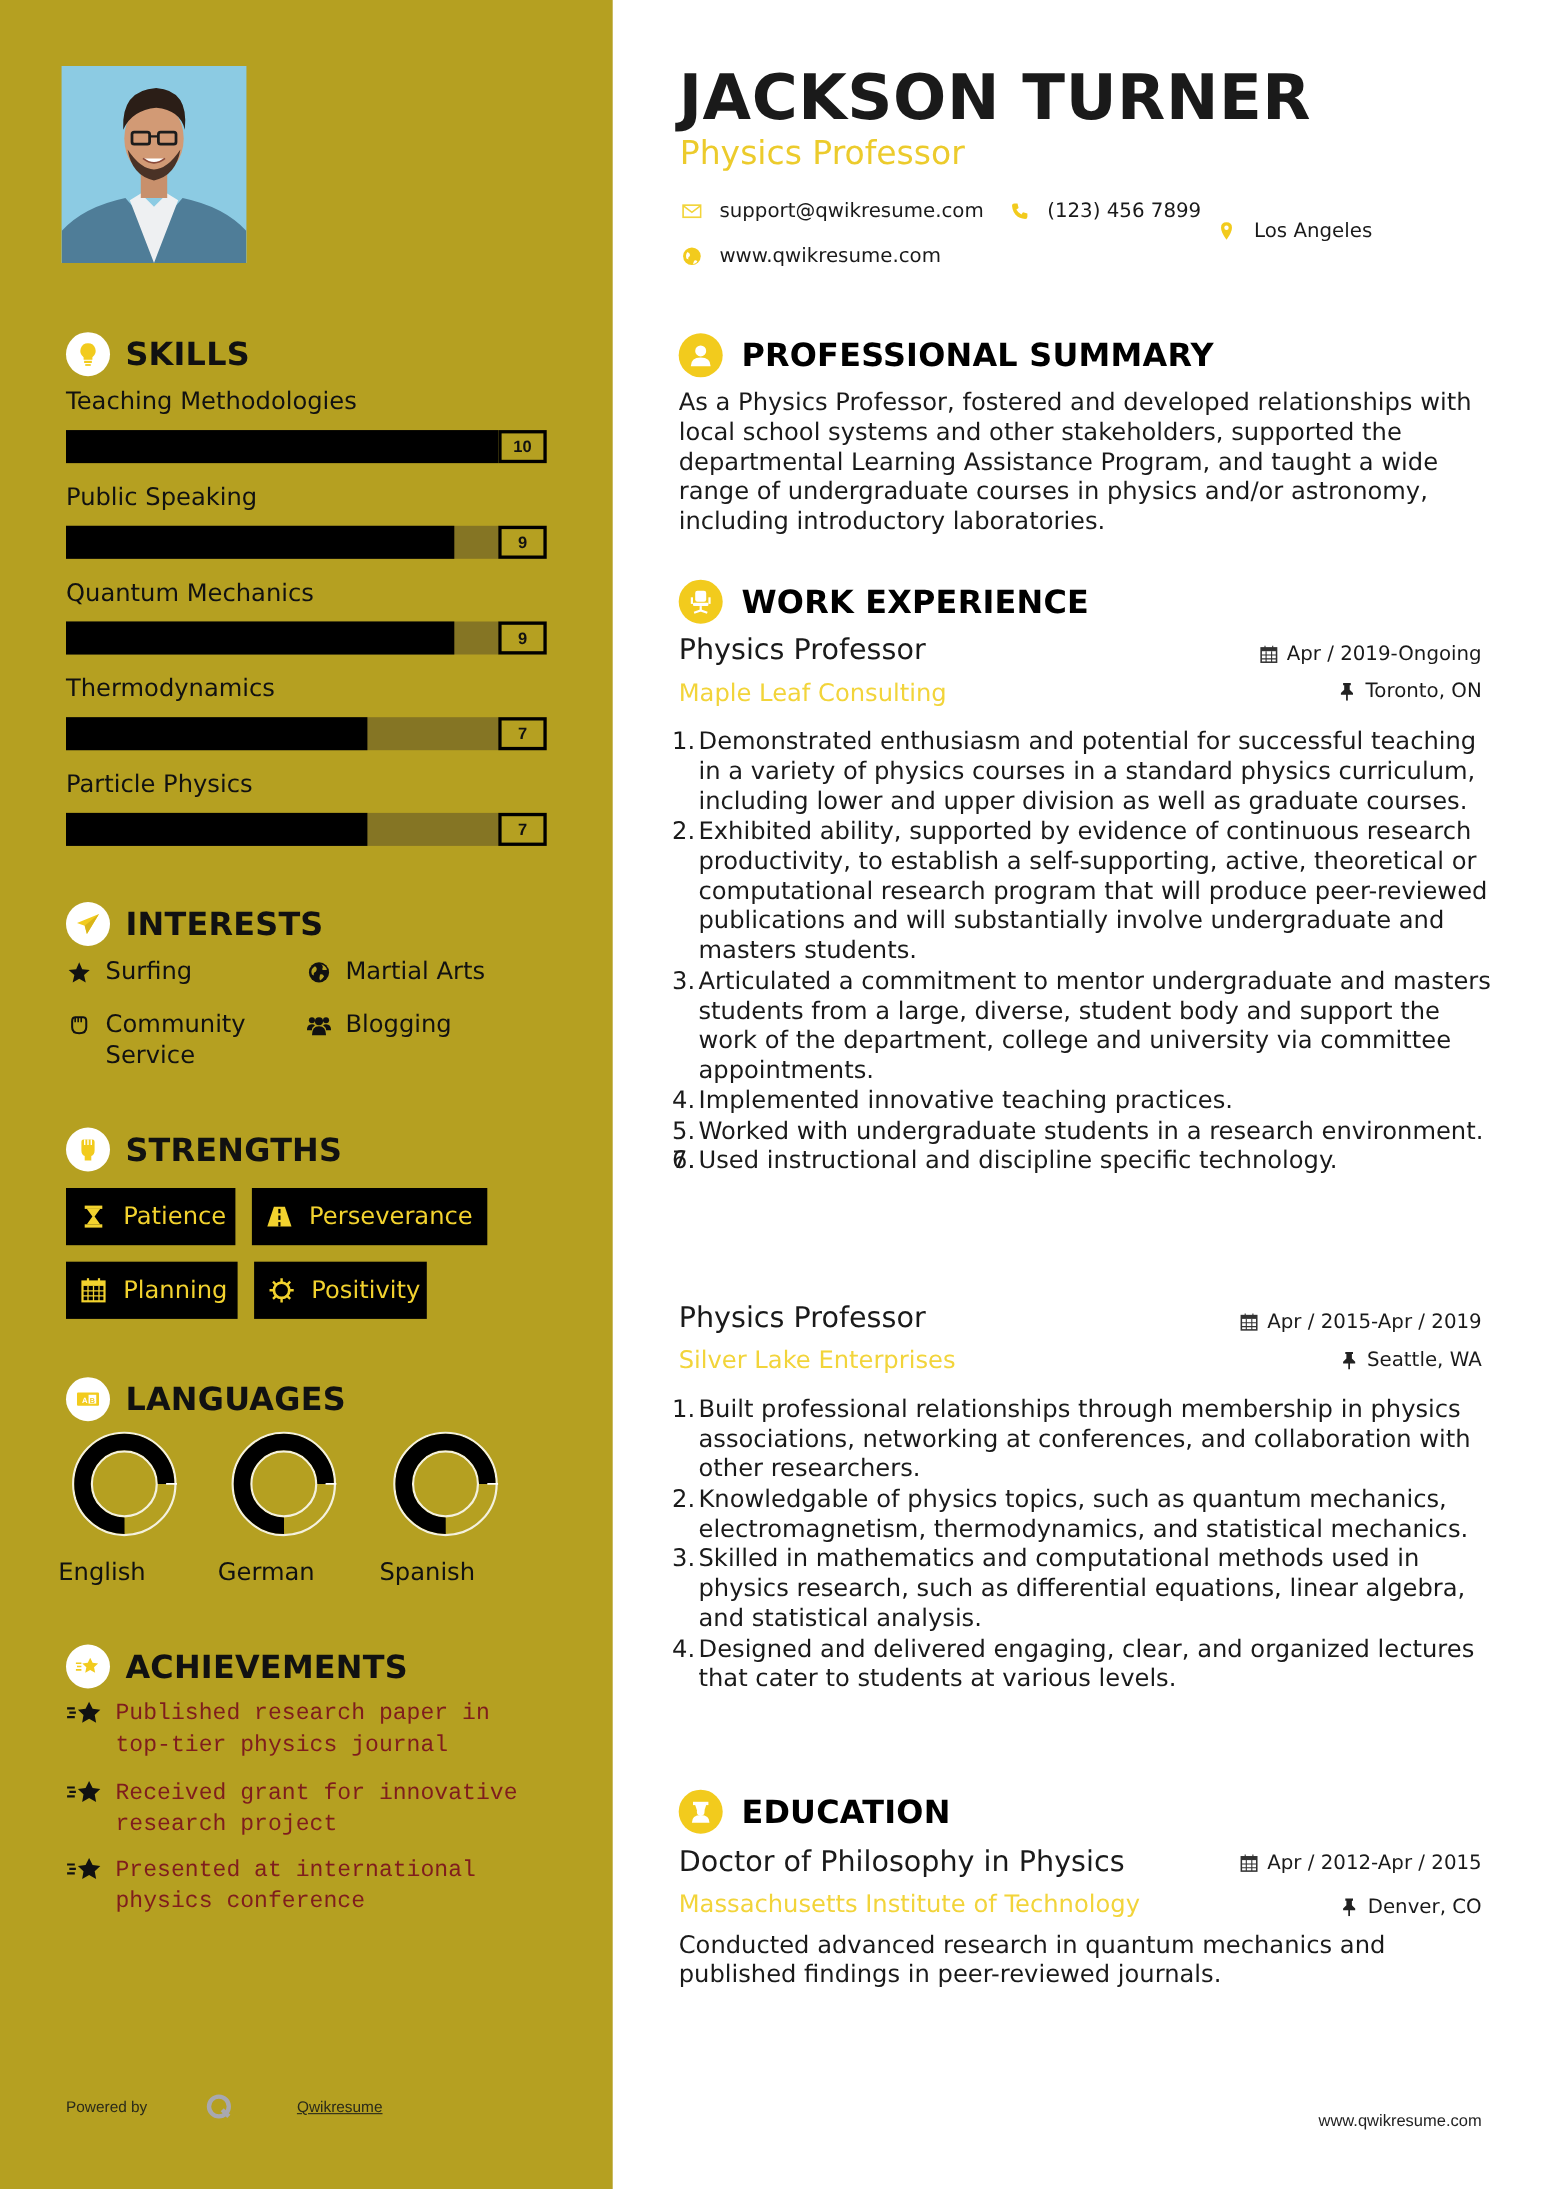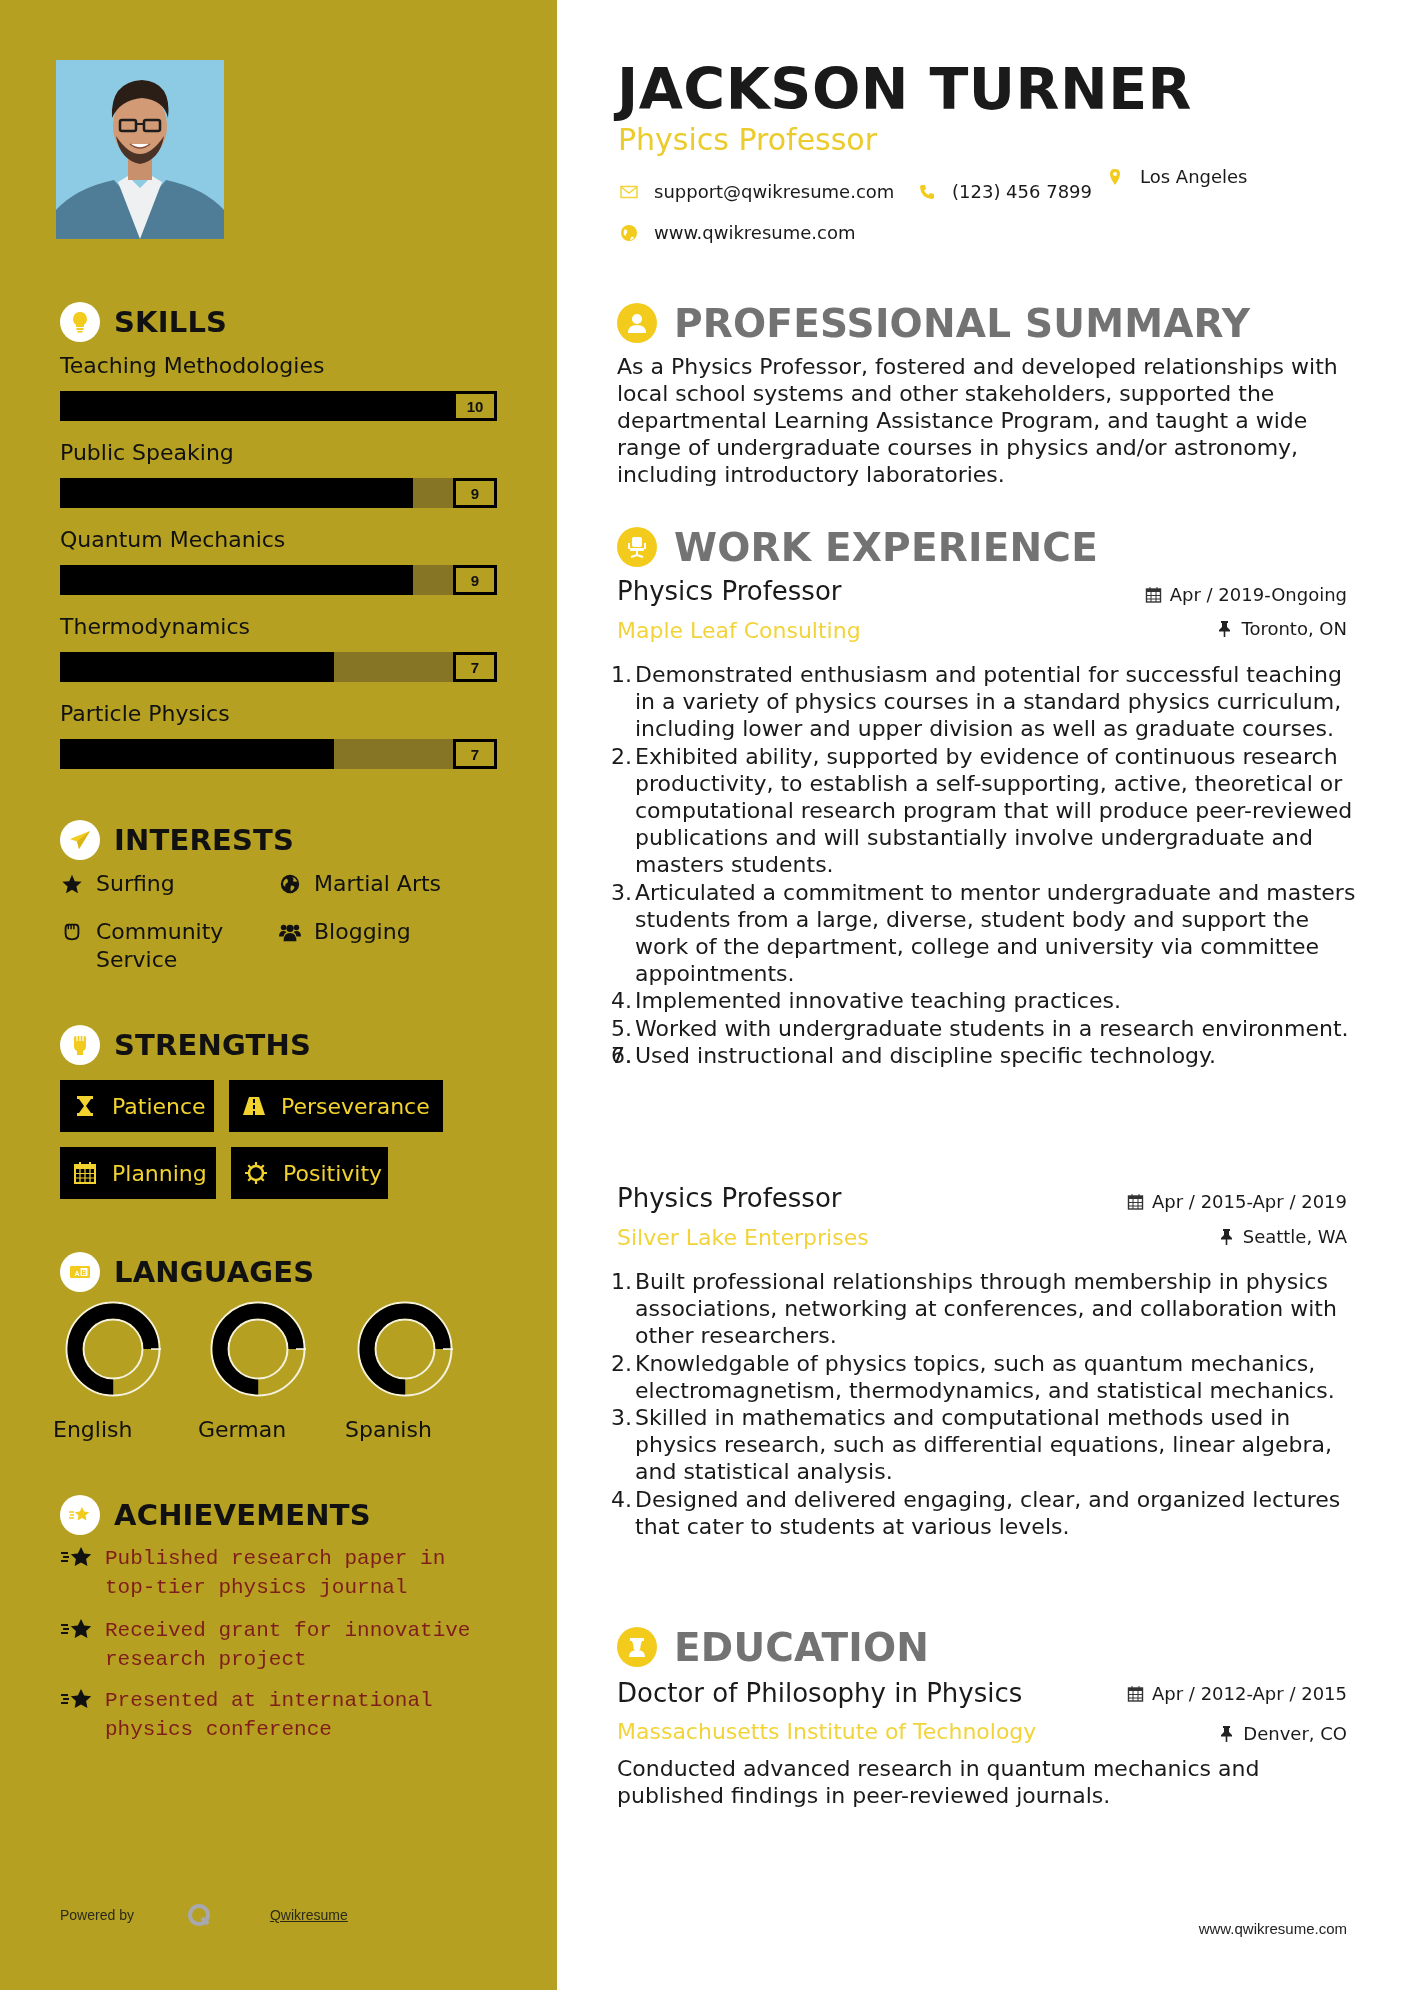--- a/index.html
+++ b/index.html
@@ -44,21 +44,21 @@
   
   .name { position: absolute; left: 617px; top: 56px; font-family: "DejaVu Sans", sans-serif; font-weight: bold; font-size: 57px; letter-spacing: 0.5px; color: #1a1a1a; }
   .job-title { position: absolute; left: 618px; top: 122px; font-family: "DejaVu Sans", sans-serif; font-size: 30px; color: #eccb2c; }
   .contact { position: absolute; display: flex; align-items: center; font-size: 18px; color: #1a1a1a; font-family: "DejaVu Sans", sans-serif; }
   .contact .ic { width: 18px; height: 18px; margin-right: 16px; display: flex; align-items: center; justify-content: center; }
   .contact .ic svg { width: 18px; height: 18px; }
 
   .m-head { position: absolute; left: 617px; height: 40px; display: flex; align-items: center; }
   .m-head .circ { width: 40px; height: 40px; border-radius: 50%; background: #f2cb1d; display: flex; align-items: center; justify-content: center; }
   .m-head .circ svg { width: 24px; height: 24px; }
-  .m-head .ttl { margin-left: 17px; font-family: "DejaVu Sans", sans-serif; font-size: 39px; font-weight: bold; color: #737373; letter-spacing: 0.2px; }
+  .m-head .ttl { margin-left: 17px; font-family: "DejaVu Sans", sans-serif; font-size: 29px; font-weight: bold; color: #000000; letter-spacing: 0.2px; }
 
   .para { position: absolute; left: 617px; width: 740px; font-size: 22px; line-height: 27px; color: #1a1a1a; font-family: "DejaVu Sans", sans-serif; }
   .role { position: absolute; left: 617px; font-size: 26px; color: #1a1a1a; font-family: "DejaVu Sans", sans-serif; }
   .org { position: absolute; left: 617px; font-size: 22px; color: #f2d43a; font-family: "DejaVu Sans", sans-serif; }
   .meta { position: absolute; right: 60px; display: flex; align-items: center; font-size: 18px; color: #1a1a1a; font-family: "DejaVu Sans", sans-serif; }
   .meta .ic { width: 17px; height: 17px; margin-right: 8px; }
 
   .olist { position: absolute; left: 611px; width: 746px; list-style: none; font-size: 22px; line-height: 27.2px; color: #1a1a1a; font-family: "DejaVu Sans", sans-serif; }
   .olist li { position: relative; padding-left: 24px; }
   .olist li .num { position: absolute; left: 0; top: 0; }
@@ -331,21 +331,21 @@
     <span>support@qwikresume.com</span>
   </div>
   <div class="contact" style="left:918px; top:181px;">
     <span class="ic">
         <svg viewBox="0 0 18 18">
           <path d="M4 2 L7 2 L8 6 L6 7.5 Q7.5 10.5 10.5 12 L12 10 L16 11 L16 14 Q16 16 14 16 Q3 15 2 4 Q2 2 4 2Z" fill="#f2cb1d"></path>
         </svg>
       </span>
     <span>(123) 456 7899</span>
   </div>
-  <div class="contact" style="left:1106px; top:166px;">
+  <div class="contact" style="left:1106px; top:199px;">
     <span class="ic">
         <svg viewBox="0 0 18 18">
           <path d="M9 1 Q14 1 14 6 Q14 10 9 17 Q4 10 4 6 Q4 1 9 1Z" fill="#f2cb1d"></path>
           <circle cx="9" cy="6" r="2" fill="#fff"></circle>
         </svg>
       </span>
     <span>Los Angeles</span>
   </div>
   <div class="contact" style="left:620px; top:222px;">
     <span class="ic">

